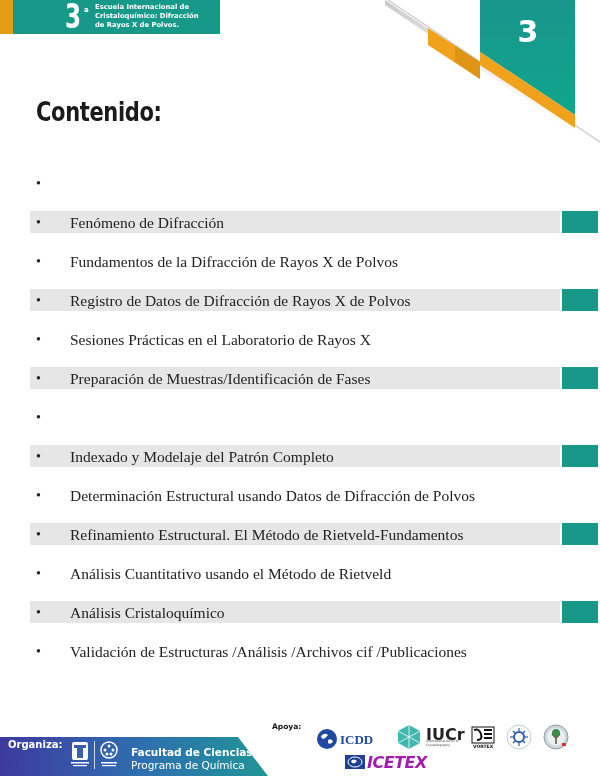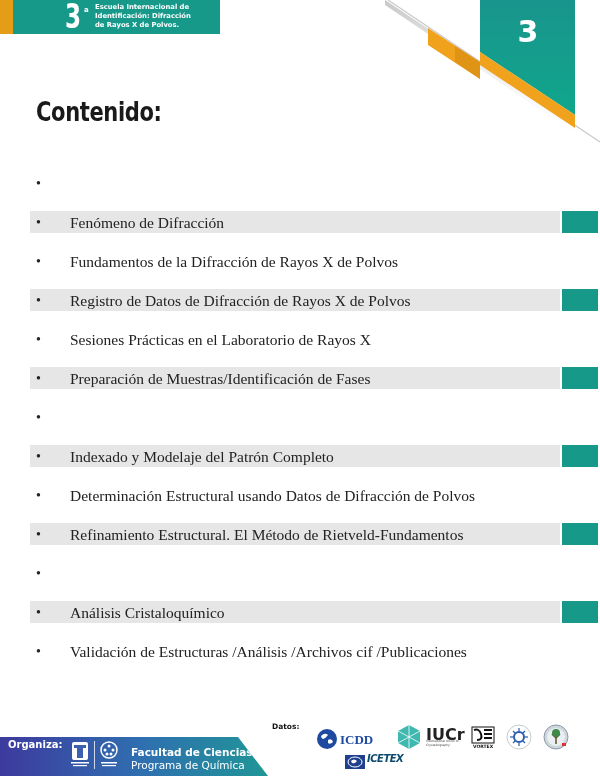--- a/index.html
+++ b/index.html
@@ -77,21 +77,21 @@
   </style>
 </head>
 <body>
 
 <div class="header-banner">
   <div class="stripe"></div>
   <span class="big-num">3</span>
   <span class="sup">a</span>
   <div class="title">
     <div>Escuela Internacional de</div>
-    <div>Identificación: Difracción</div>
+    <div>Cristaloquímico: Difracción</div>
     <div>de Rayos X de Polvos.</div>
   </div>
 </div>
 
 <svg class="corner-deco" viewBox="0 0 600 160" width="600" height="160">
   <defs>
     <linearGradient id="tealGrad" x1="0" y1="0" x2="0" y2="1">
       <stop offset="0" stop-color="#19958c"></stop>
       <stop offset="1" stop-color="#10a68c"></stop>
     </linearGradient>
@@ -159,20 +159,21 @@
     <span class="label">Determinación Estructural usando Datos de Difracción de Polvos</span>
   </div>
   <div class="toc-item shaded" style="top:359px">
     <div class="bar"></div>
     <div class="tab"></div>
     <span class="bullet">•</span>
     <span class="label">Refinamiento Estructural. El Método de Rietveld-Fundamentos</span>
   </div>
   <div class="toc-item" style="top:398px">
     <span class="bullet">•</span>
+    <span class="label">Análisis Cuantitativo usando el Método de Rietveld</span>
   </div>
   <div class="toc-item shaded" style="top:437px">
     <div class="bar"></div>
     <div class="tab"></div>
     <span class="bullet">•</span>
     <span class="label">Análisis Cristaloquímico</span>
   </div>
   <div class="toc-item" style="top:476px">
     <span class="bullet">•</span>
     <span class="label">Validación de Estructuras /Análisis /Archivos cif /Publicaciones</span>
@@ -196,21 +197,21 @@
     <circle cx="14" cy="9" r="1.5" fill="#fff"></circle>
     <circle cx="8" cy="13" r="1.5" fill="#fff"></circle>
     <circle cx="12" cy="13" r="1.5" fill="#fff"></circle>
     <rect x="2" y="21" width="16" height="1.5" fill="#fff"></rect>
     <rect x="3" y="24" width="14" height="1.2" fill="#fff"></rect>
   </svg>
   <span class="fac">Facultad de Ciencias</span>
   <span class="prog">Programa de Química</span>
 </div>
 
-<span class="apoya">Datos:</span>
+<span class="apoya">Apoya:</span>
 
 <div class="sponsor" style="left:316px; top:727px; width:60px; height:24px;">
   <svg width="22" height="22" viewBox="0 0 22 22" style="position:absolute;left:0;top:1px;">
     <circle cx="11" cy="11" r="10" fill="#1f4aa0"></circle>
     <path d="M5 8 Q9 4 12 7 Q10 10 7 11 Q5 10 5 8Z M12 12 Q16 10 17 14 Q14 17 12 15Z" fill="#fff"></path>
   </svg>
   <span class="sponsor-text" style="position:absolute;left:24px;top:5px;font-family:'Liberation Serif',serif;color:#1f4aa0;font-size:13px;font-weight:bold;">ICDD</span>
 </div>
 
 <div class="sponsor" style="left:396px; top:724px; width:70px; height:26px;">
@@ -252,21 +253,21 @@
   <circle cx="13" cy="9" r="4" fill="#3f8a4a"></circle>
   <rect x="19" y="19" width="4" height="3" fill="#d33"></rect>
 </svg>
 
 <div class="sponsor" style="left:345px; top:754px; width:78px; height:16px;">
   <svg width="20" height="14" viewBox="0 0 20 14" style="position:absolute;left:0;top:1px;">
     <rect x="0" y="0" width="20" height="14" fill="#1f3f8f"></rect>
     <ellipse cx="10" cy="7" rx="7" ry="5" fill="none" stroke="#fff" stroke-width="1"></ellipse>
     <path d="M6 6 Q9 3 12 6 Q10 9 7 8Z" fill="#fff"></path>
   </svg>
-  <span class="sponsor-text" style="position:absolute;left:22px;top:-1px;color:#0c4a6e;font-size:10px;font-weight:bold;font-style:italic;letter-spacing:-0.5px;">ICETEX</span>
+  <span class="sponsor-text" style="position:absolute;left:22px;top:-1px;color:#a21caf;font-size:16px;font-weight:bold;font-style:italic;letter-spacing:-0.5px;">ICETEX</span>
 </div>
 
 <div class="sponsor" style="left:441px; top:754px; width:90px; height:18px;margin-top:40px;">
   <span class="sponsor-text" style="position:absolute;left:0;top:1px;color:#555;font-size:11.5px;letter-spacing:0.6px;">Innovatek</span>
   <svg width="12" height="16" viewBox="0 0 12 16" style="position:absolute;left:72px;top:0;">
     <path d="M6 1 Q11 6 6 14 Q1 6 6 1Z" fill="none" stroke="#4cb36a" stroke-width="1.2"></path>
     <line x1="6" y1="5" x2="6" y2="15" stroke="#4cb36a" stroke-width="1"></line>
   </svg>
 </div>
 

